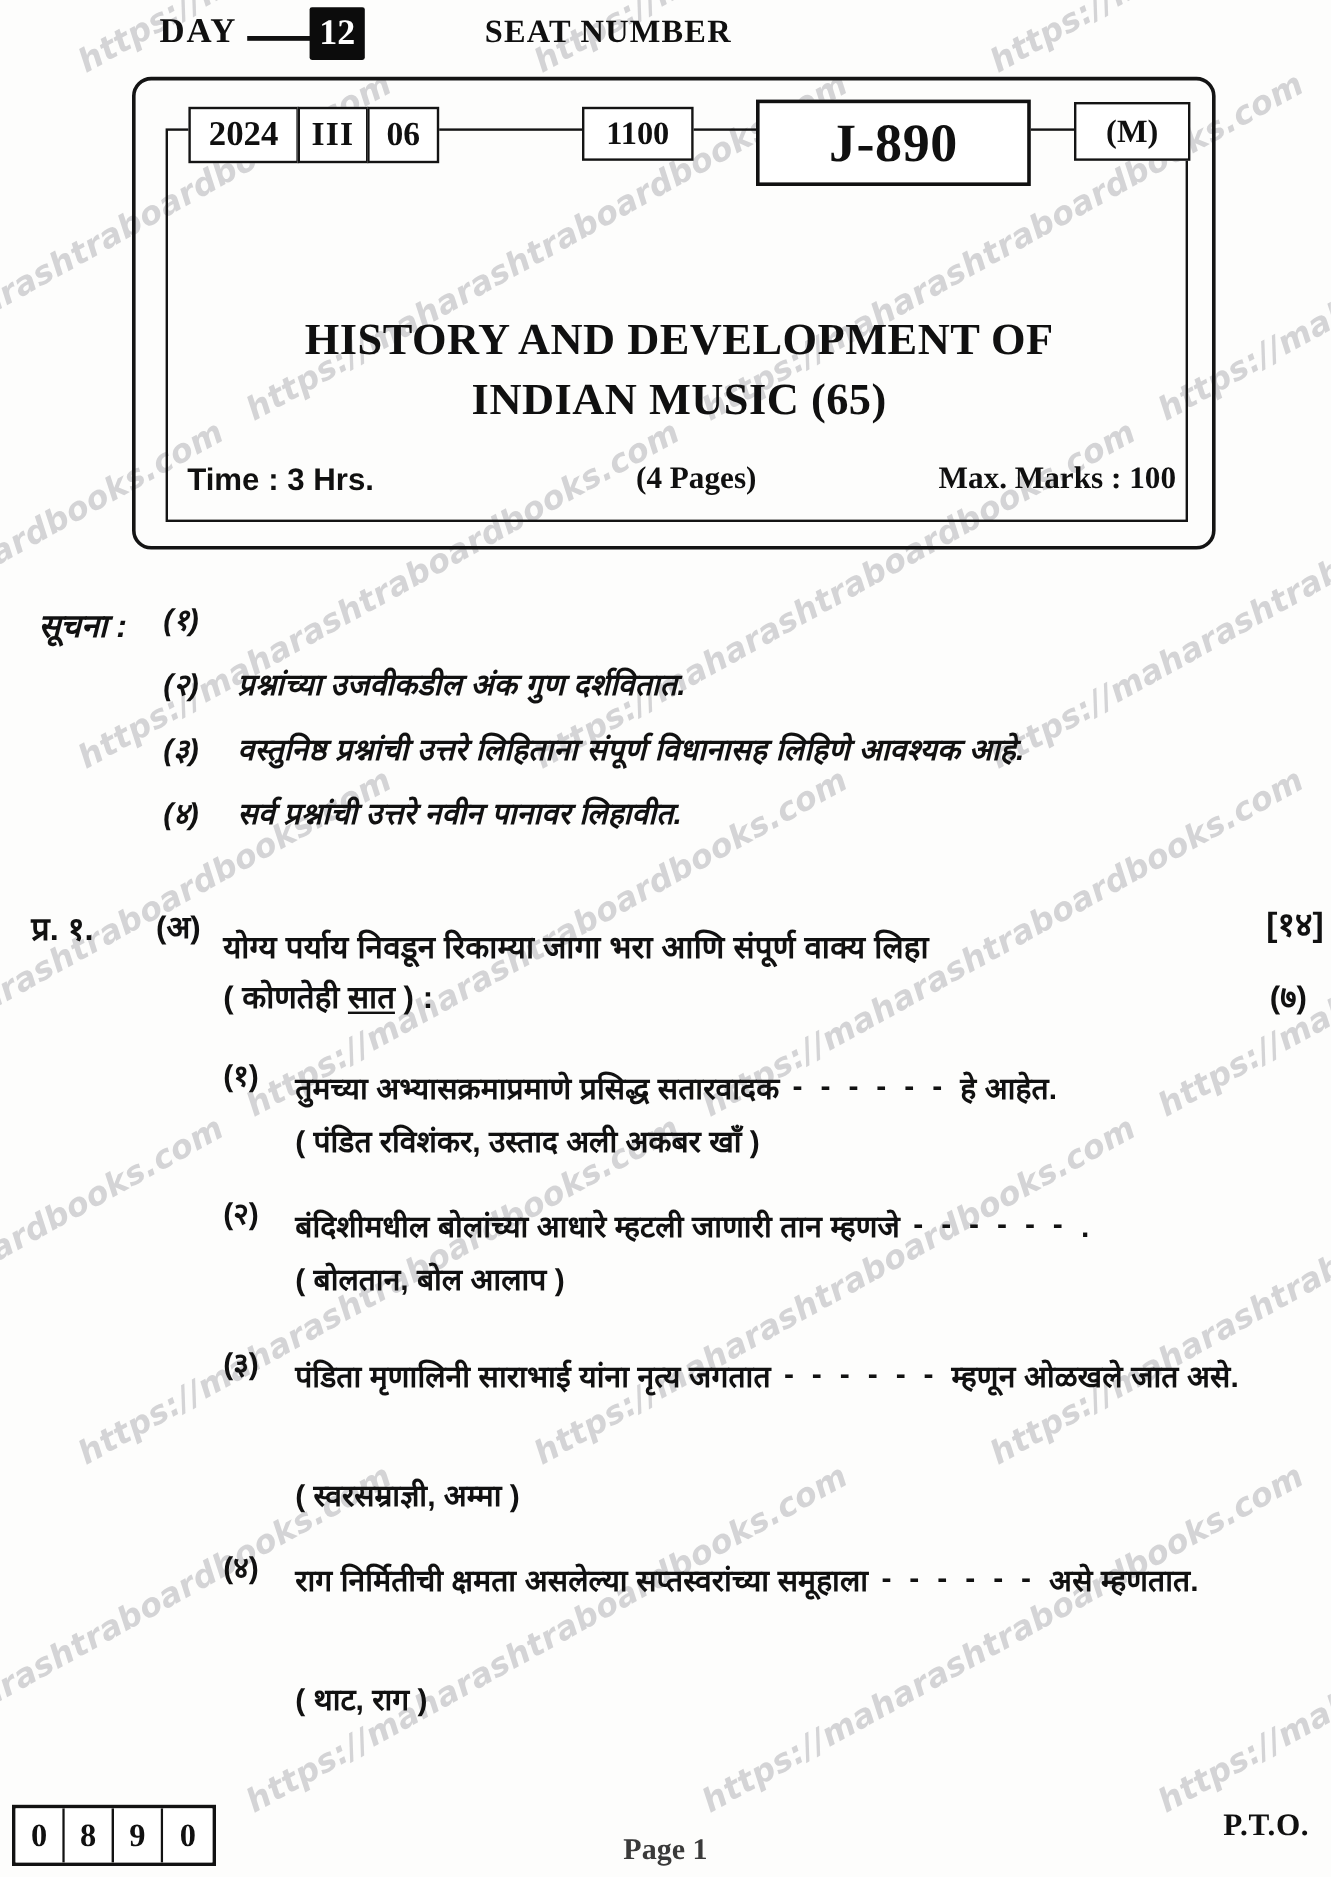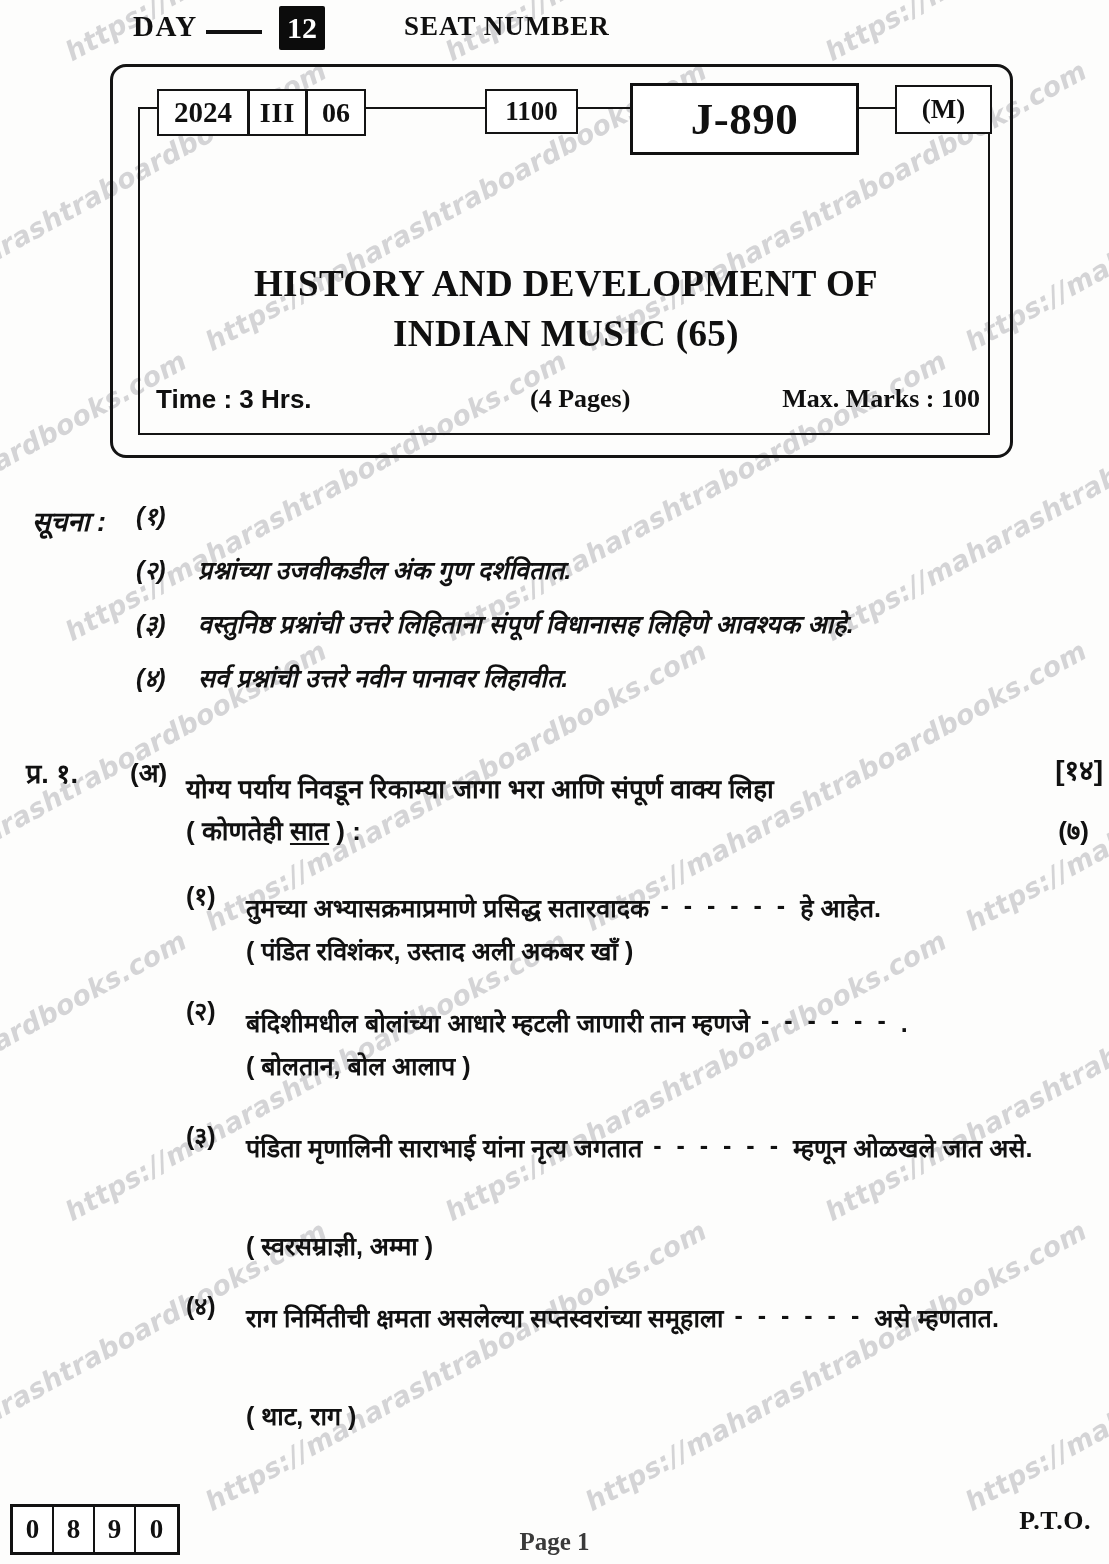--- a/index.html
+++ b/index.html
@@ -54,21 +54,20 @@
   }
   #day-value-box {
     position: absolute; left: 258px; top: 2px;
     width: 46px; height: 44px;
     background: #0c0c0c;
     color: #fff;
     font-family: "Liberation Serif", serif;
     font-weight: 700; font-size: 30px;
     display: flex; align-items: center; justify-content: center;
     border-radius: 2px;
-    margin-left: 21px;
   }
   #seat-number-label {
     position: absolute; left: 404px; top: 7px;
     font-family: "Liberation Serif", serif;
     font-weight: 700; font-size: 27px;
     letter-spacing: 1px;
   }
 
   
   #header-card {

